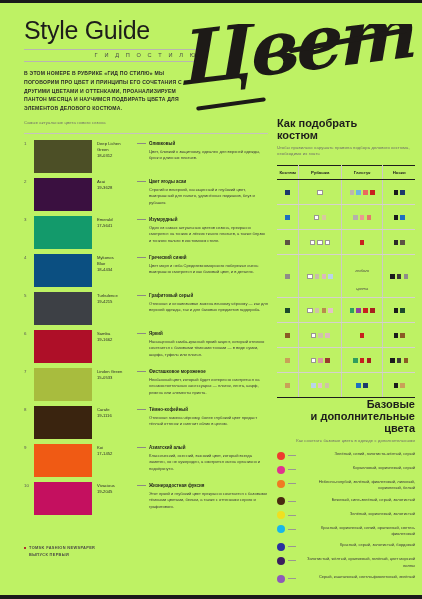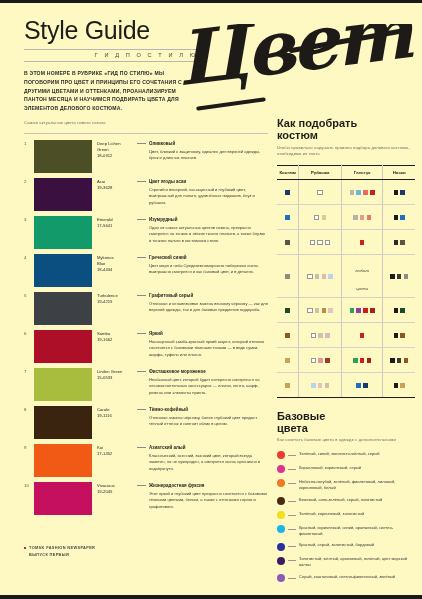--- a/index.html
+++ b/index.html
@@ -3,21 +3,21 @@
 <meta charset="utf-8">
 <style>
   html,body{margin:0;padding:0;}
   body{
     width:422px;height:599px;overflow:hidden;
     background:#f2f0ee;
     font-family:"Liberation Sans", sans-serif;
     color:#231f20;
     position:relative;
   }
-  .page{position:absolute;inset:0;background:#fef9c3;}
+  .page{position:absolute;inset:0;background:#bef264;}
   .page:before{content:"";position:absolute;left:0;right:0;top:0;height:3px;background:#1a1a1a;}
   .page:after{content:"";position:absolute;left:0;right:0;bottom:0;height:4px;background:#1a1a1a;}
 
   
   .masthead{position:absolute;left:24px;top:18px;width:175px;}
   .sg-title{font-size:25px;font-weight:400;letter-spacing:-0.3px;line-height:1;color:#1d1d1b;}
   .sg-rule{height:1px;background:#b9b5b1;margin:6px 0 2px 0;}
   .sg-sub{font-size:5.6px;letter-spacing:2.6px;text-align:right;color:#4a4a48;padding-right:1px;}
   .sg-rule2{height:1px;background:#b9b5b1;margin:3px 0 7px 0;}
   .intro{font-size:5.1px;line-height:1.72;letter-spacing:.22px;color:#2b2b29;font-weight:700;text-transform:uppercase;}
@@ -64,21 +64,21 @@
   .tbl th:last-child{border-right:none;}
   .tbl thead tr{border-top:1.1px solid #1d1d1b;}
   .tbl td{border-bottom:1px solid #d5d1cd;border-right:1px solid #cdc9c5;
      padding:3px 2px;vertical-align:middle;text-align:center;height:13px;}
   .tbl td:last-child{border-right:none;}
   .tbl tr:last-child td{border-bottom:1.6px solid #1d1d1b;}
   .sw{display:inline-block;width:4.6px;height:4.6px;margin:0.7px 1.1px;vertical-align:middle;}
   .sw.out{border:0.8px solid #9a9692;background:#fff !important;width:3.4px;height:3.4px;}
   .anycolor{font-size:4px;font-style:italic;color:#4b4845;line-height:1.45;}
 
-  .basic{margin-top:12px;}
+  .basic{text-align:right;}
   .leg-list{margin-top:7px;}
   .leg-row{display:flex;align-items:flex-start;margin-bottom:5.5px;}
   .leg-dot{width:8px;height:8px;border-radius:50%;flex:none;margin-top:0.5px;}
   .leg-dash{width:8px;height:1px;background:#9a9692;margin:4px 3px 0 3px;flex:none;}
   .leg-txt{font-size:4.05px;line-height:1.5;color:#3c3a38;flex:1;}
 
   
   .footer{position:absolute;left:24px;top:545px;font-size:3.9px;line-height:1.7;
      letter-spacing:.35px;color:#4a4744;font-weight:700;text-transform:uppercase;}
   .foot-mark{display:inline-block;width:2px;height:2px;background:#b0302f;margin-right:3px;vertical-align:middle;}
@@ -292,20 +292,21 @@
               <td><span class="sw" style="background:#b9d4e8"></span><span class="sw" style="background:#e3c3c6"></span><span class="sw" style="background:#cfc3a6"></span></td>
               <td><span class="sw" style="background:#1d6fc0"></span><span class="sw" style="background:#1b3a6b"></span></td>
               <td><span class="sw" style="background:#1b1b1b"></span><span class="sw" style="background:#c9a158"></span></td>
             </tr>
           </tbody>
       </table>
     </div>
 
     <div class="basic">
       <div class="h-sec">Базовые</div>
+      <div class="h-sec">и дополнительные</div>
       <div class="h-sec">цвета</div>
       <div class="h-sub">Как сочетать базовые цвета в одежде с дополнительными</div>
       <div class="leg-list" id="legend-list">
           <div class="leg-row">
             <span class="leg-dot" style="background:#ee3b2e"></span>
             <span class="leg-dash"></span>
             <span class="leg-txt">Зелёный, синий, золотисто-жёлтый, серый</span>
           </div>
           <div class="leg-row">
             <span class="leg-dot" style="background:#e0338f"></span>

